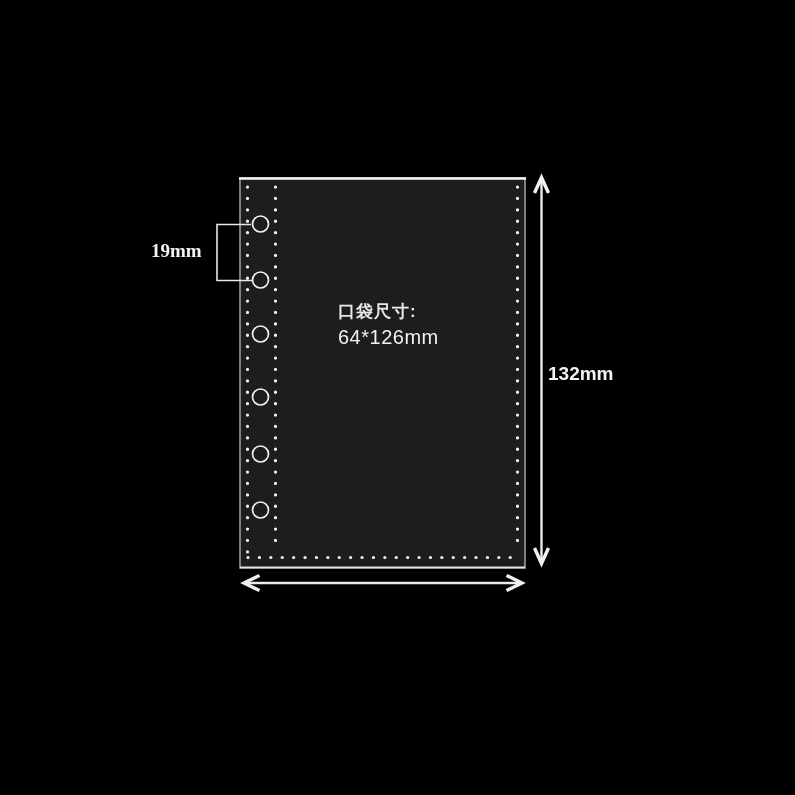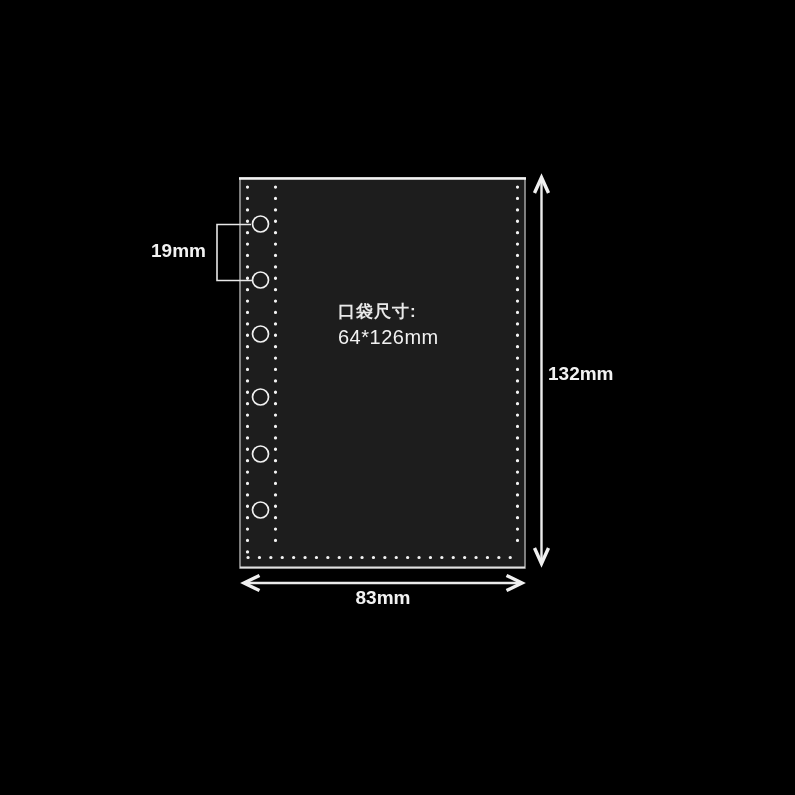--- a/index.html
+++ b/index.html
@@ -52,20 +52,21 @@
     position: absolute;
     color: #f2f2f2;
     font-size: 19px;
     font-weight: 700;
     line-height: 1;
     white-space: nowrap;
   }
   .label-hole-spacing {
     left: 151px;
     top: 241px;
+    font-family: Liberation Serif, serif;
   }
   .label-height {
     left: 548px;
     top: 364px;
   }
   .label-width {
     left: 242px;
     top: 588px;
     width: 282px;
     text-align: center;
@@ -128,20 +129,19 @@
       <line class="arrow-shaft" x1="245" y1="583" x2="522" y2="583"></line>
       <path class="arrow-head" d="M259.5 575.5 L244 583 L259.5 590.5"></path>
       <path class="arrow-head" d="M506.5 575.5 L522 583 L506.5 590.5"></path>
     </g>
   </svg>
 
   <div class="dim-label label-hole-spacing">19mm</div>
 
   <div class="dim-label label-height">132mm</div>
 
-  <div class="dim-label label-width">83mm</div>
 
   <div class="pocket-caption">
     <div class="cap-line1">口袋尺寸:</div>
     <div class="cap-line2">64*126mm</div>
   </div>
 
 </div>
 
 </body></html>

